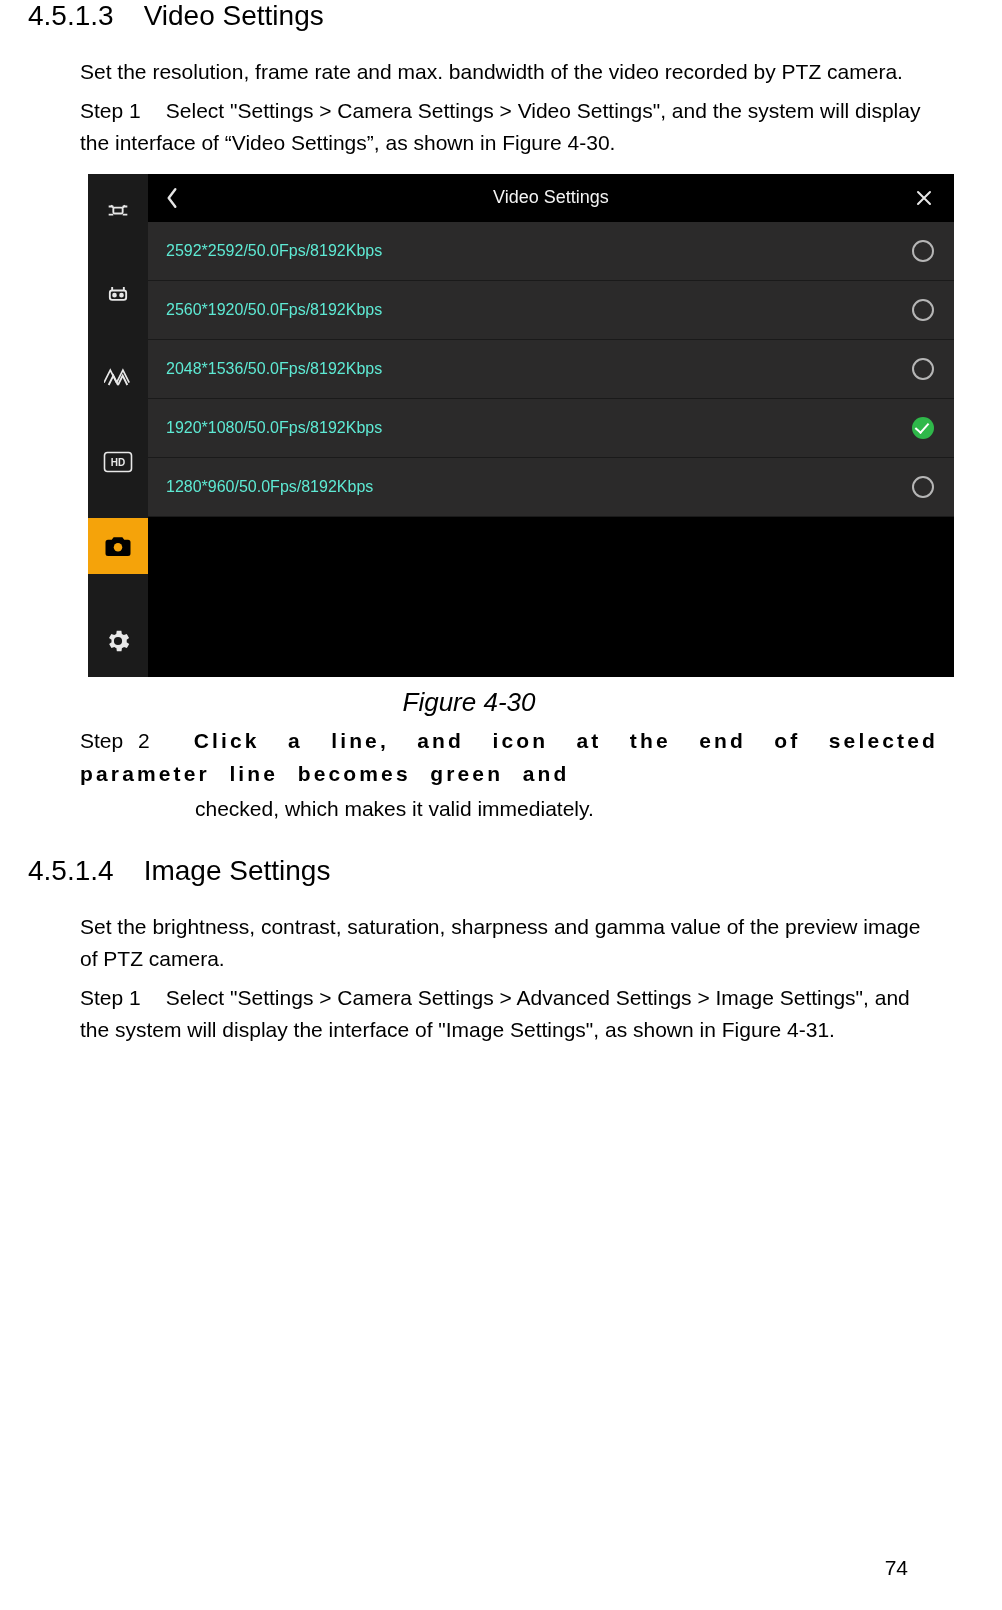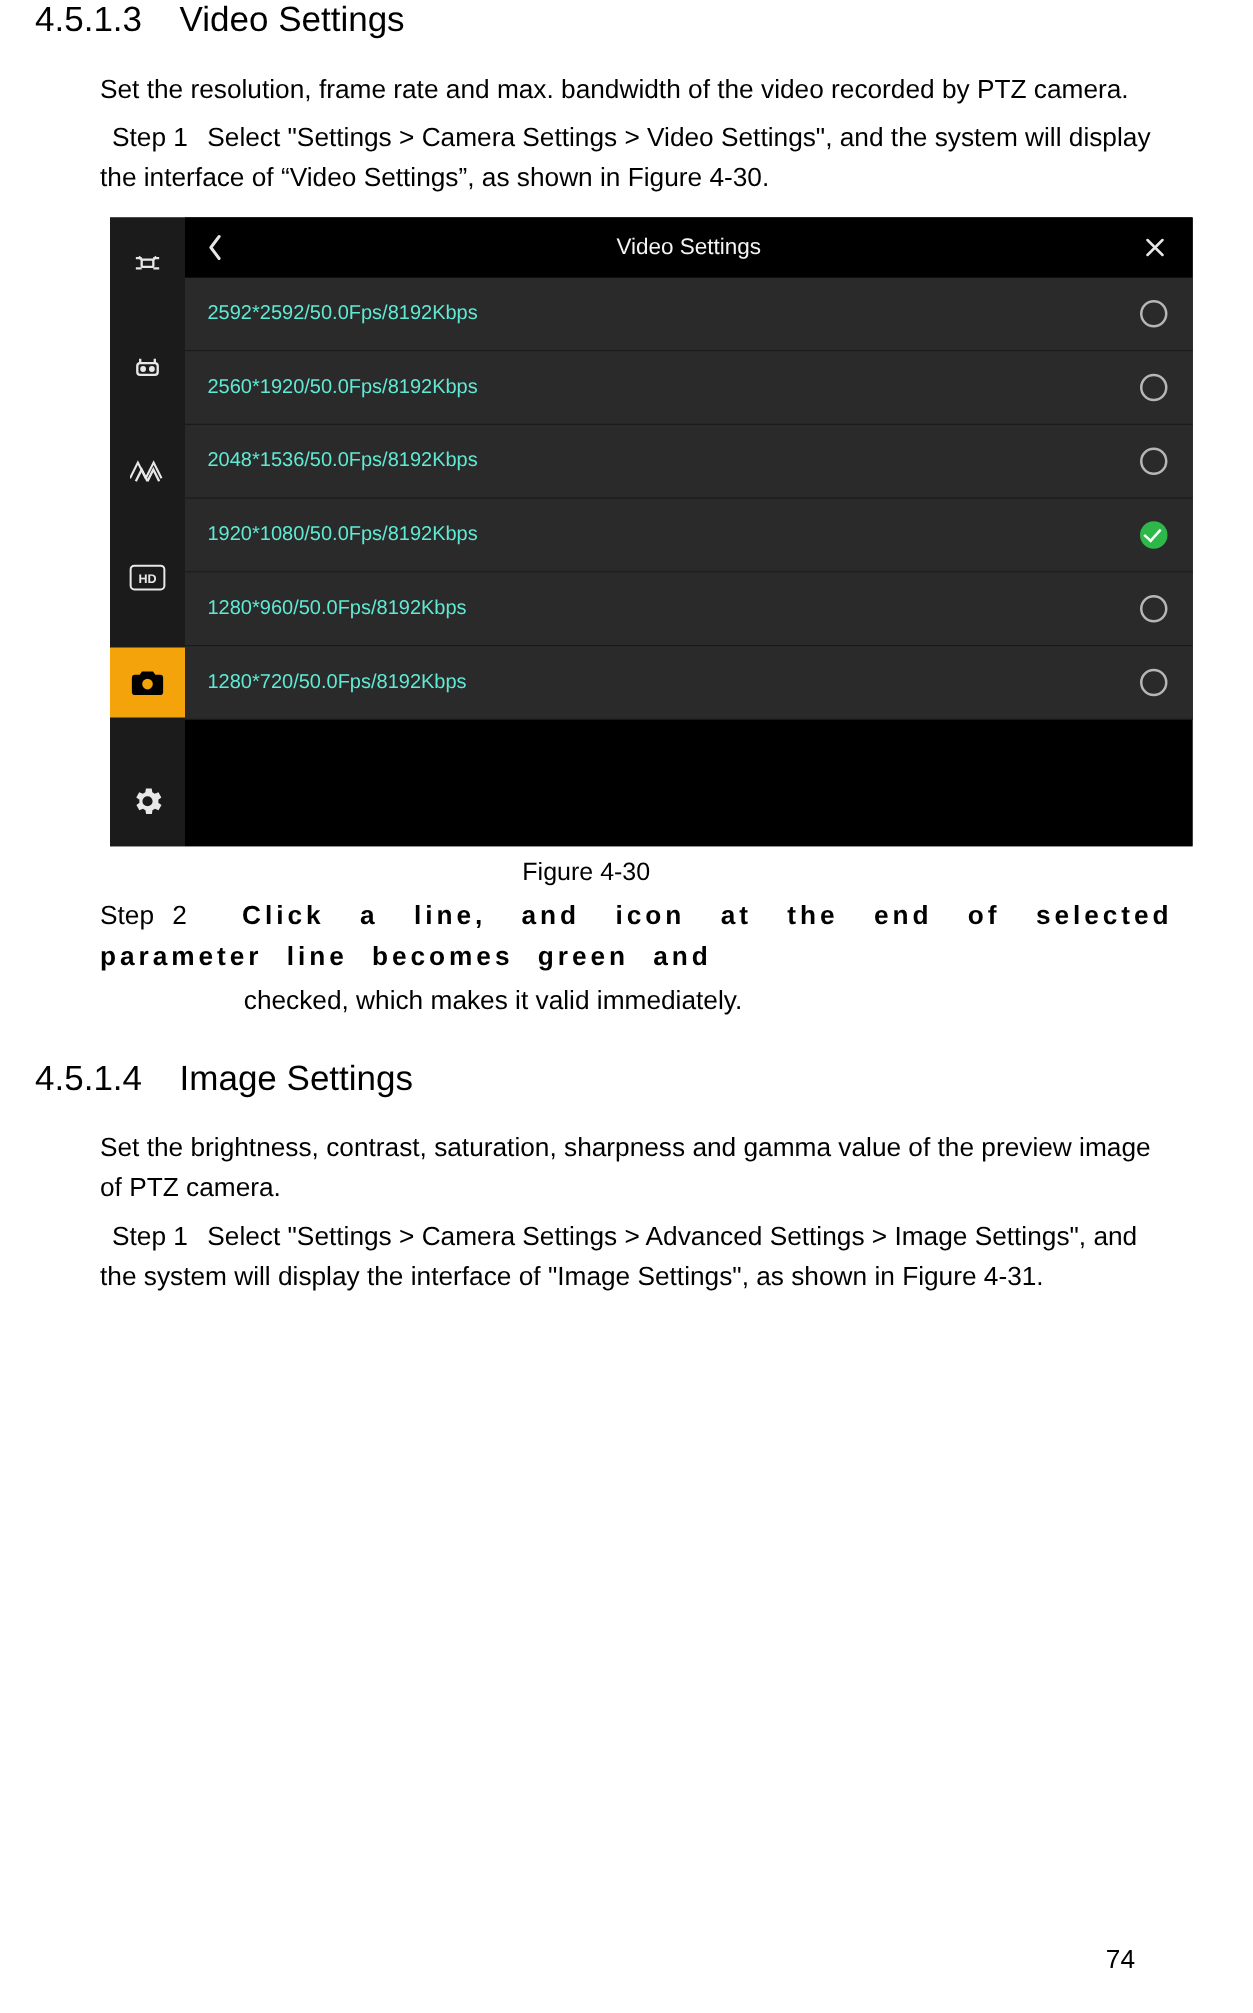--- a/index.html
+++ b/index.html
@@ -33,29 +33,29 @@
   }
   .step {
     font-size: 21px;
     line-height: 1.55;
     margin: 0 0 6px 80px;
     max-width: 922px;
   }
   .step-label {
     display: inline-block;
     width: 80px;
-    text-align: center;
   }
   .step-cont-inline {
     display: inline;
   }
   .figure-caption {
     text-align: center;
-    font-size: 20px;
+    font-size: 26px;
     margin: 10px 0 6px 0;
+    font-style: italic;
   }
   .step2 {
     font-size: 21px;
     line-height: 1.6;
     margin: 0 0 6px 80px;
     max-width: 922px;
     text-align: justify;
   }
   .step2 .lbl {
     display: inline;
@@ -294,24 +294,20 @@
           <span class="radio"></span>
         </div>
         <div class="shot-row">
           <span>1920*1080/50.0Fps/8192Kbps</span>
           <span class="radio checked"></span>
         </div>
         <div class="shot-row">
           <span>1280*960/50.0Fps/8192Kbps</span>
           <span class="radio"></span>
         </div>
-        <div class="shot-row">
-          <span>1280*720/50.0Fps/8192Kbps</span>
-          <span class="radio"></span>
-        </div>
       </div>
     </div>
   </div>
 
   <div class="figure-caption">Figure 4-30</div>
 
   <div class="step2">
     <span class="lbl">Step 2</span>&nbsp;&nbsp;&nbsp;<span class="first">Click a line, and icon at the end of selected parameter line becomes green and</span>
   </div>
   <div class="step2-cont" style="margin-left:195px;">checked, which makes it valid immediately.</div>

